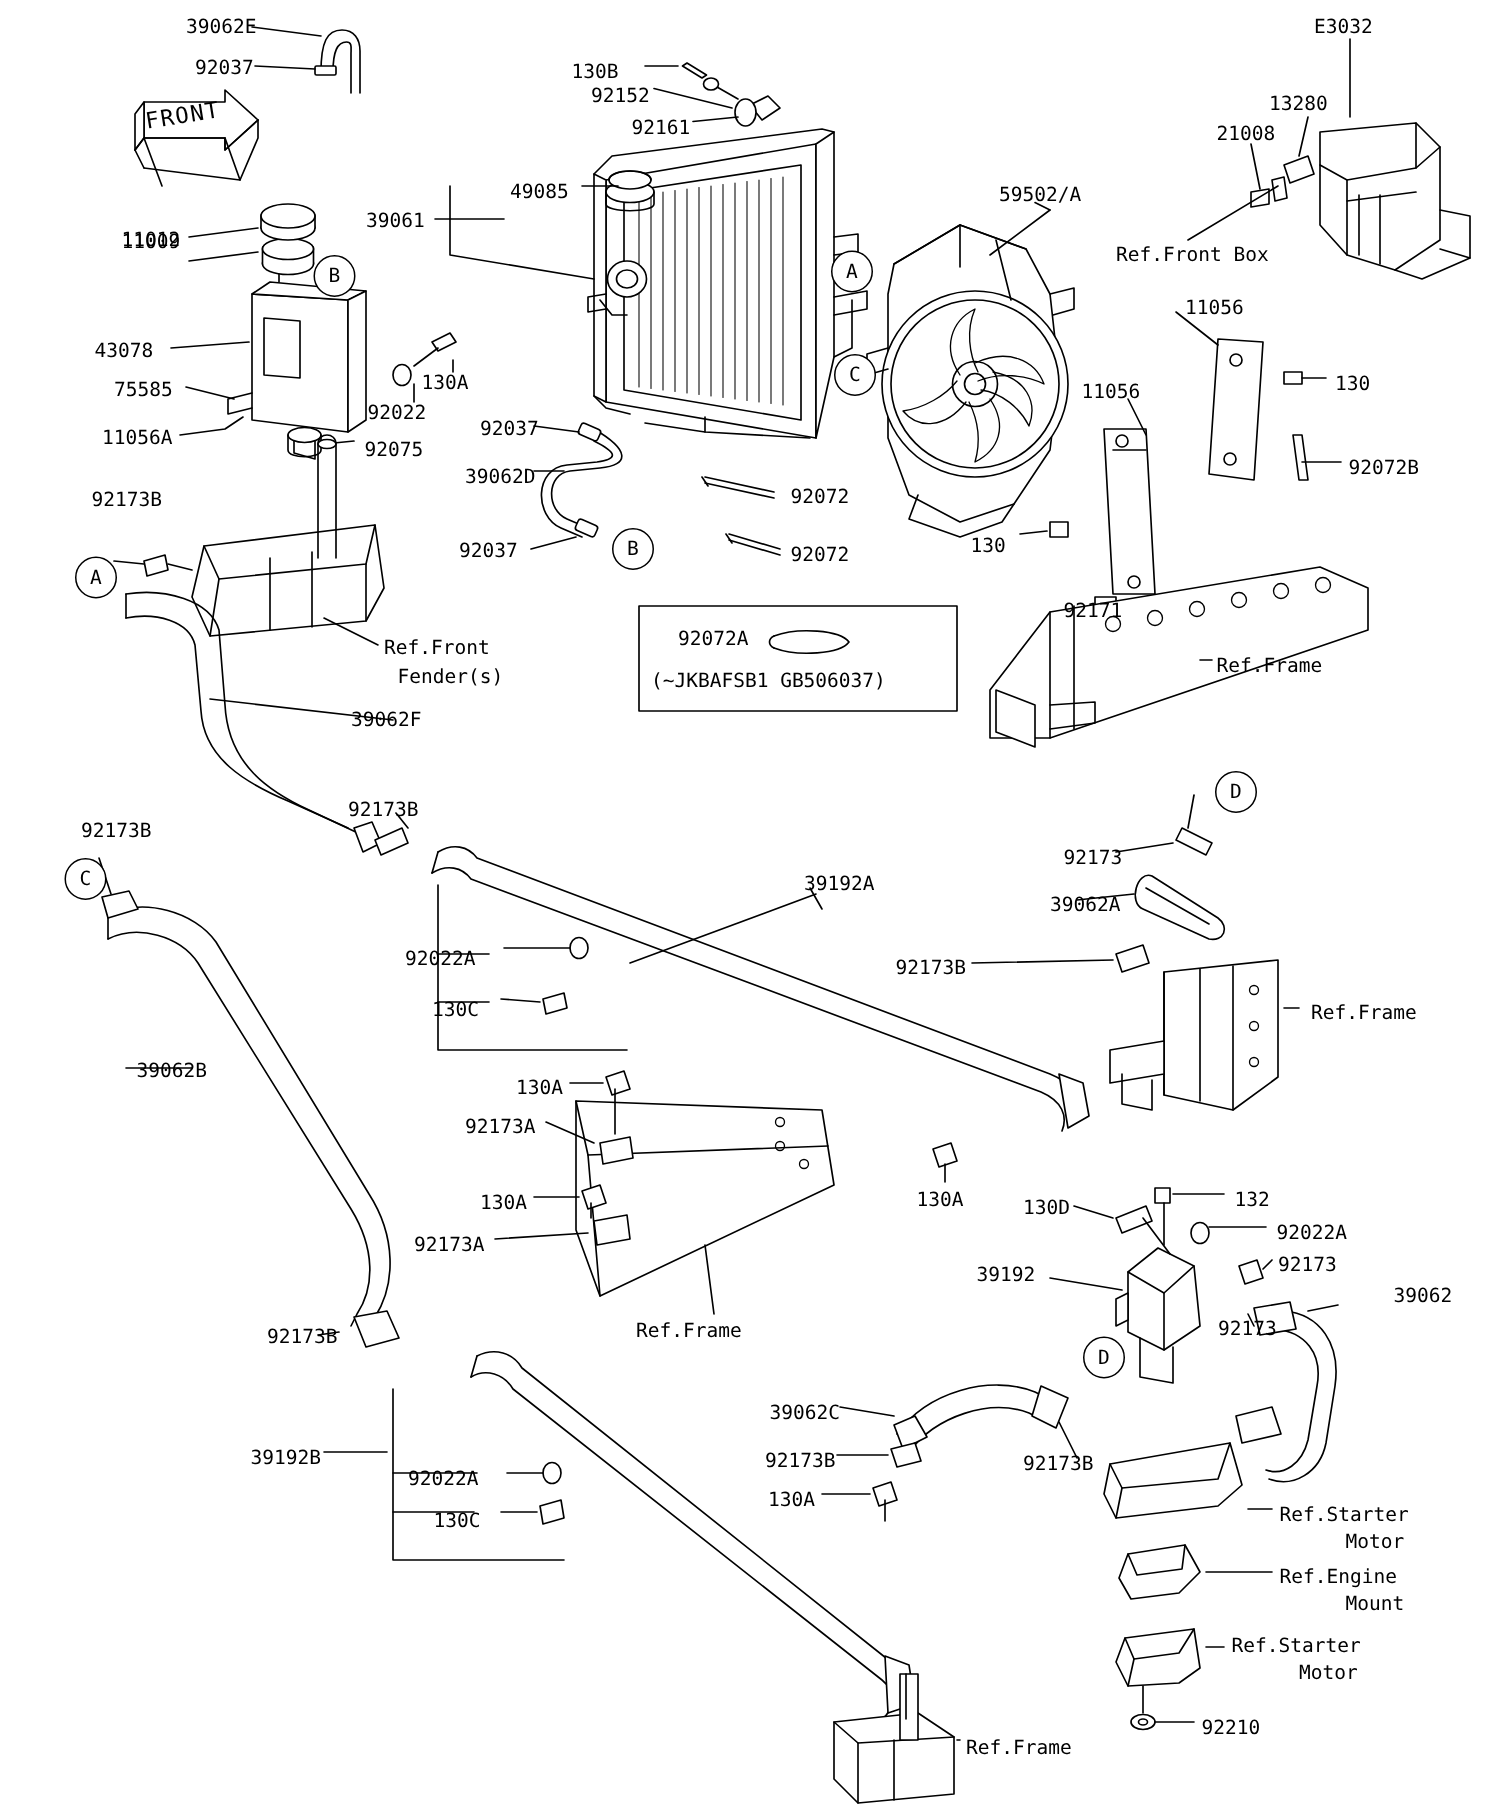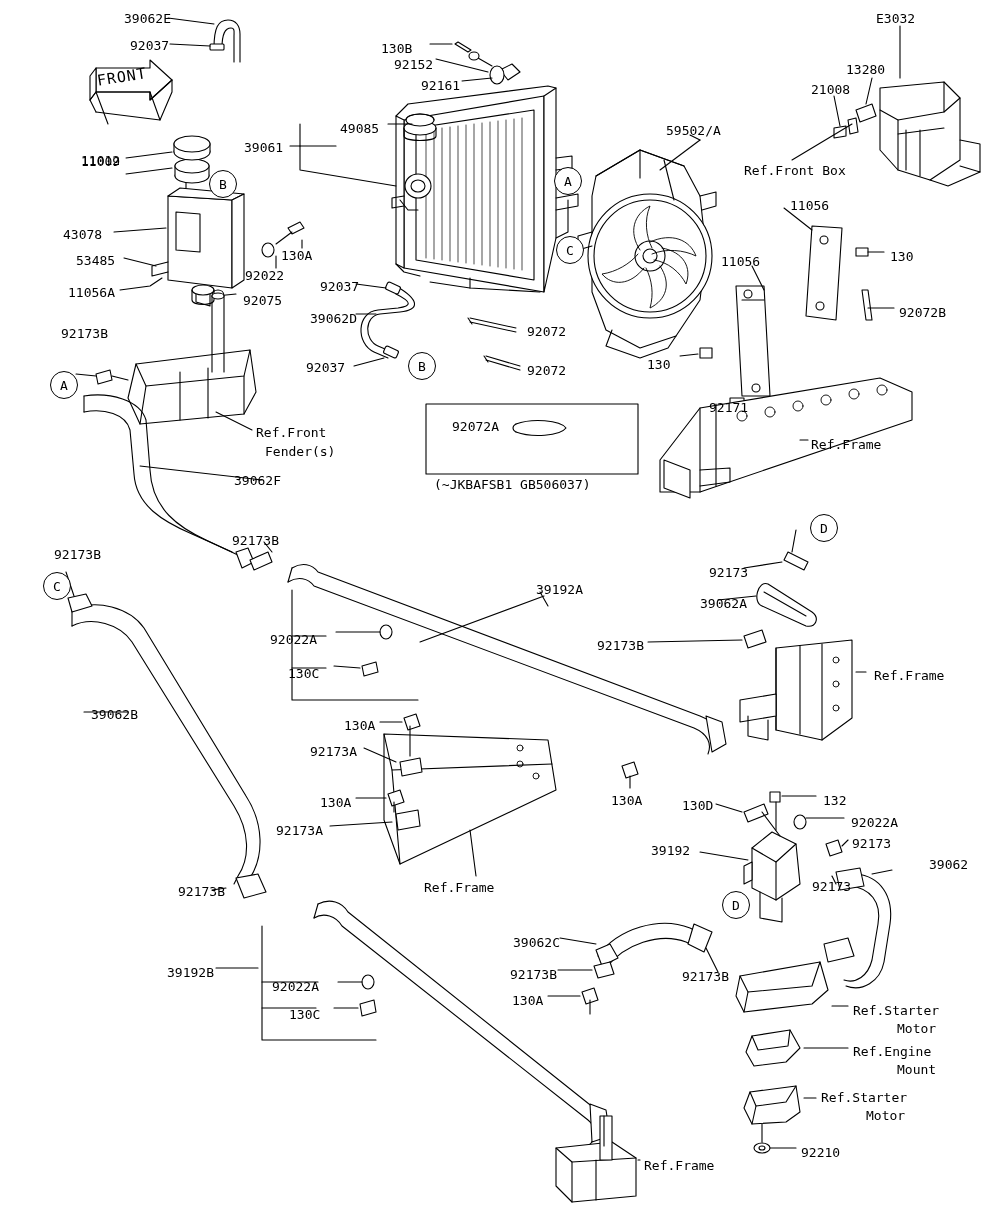--- a/index.html
+++ b/index.html
@@ -422,42 +422,42 @@
     <div class="lbl" style="left: 876px; top: 11px;">E3032</div>
     <div class="lbl" style="left: 846px; top: 62px;">13280</div>
     <div class="lbl" style="left: 811px; top: 82px;">21008</div>
     <div class="lbl" style="left: 340px; top: 121px;">49085</div>
     <div class="lbl" style="left: 244px; top: 140px;">39061</div>
     <div class="lbl" style="left: 666px; top: 123px;">59502/A</div>
     <div class="lbl" style="left: 744px; top: 163px;">Ref.Front Box</div>
     <div class="lbl" style="left: 81px; top: 153px;">11012</div>
     <div class="lbl" style="left: 81px; top: 154px;">11009</div>
     <div class="lbl" style="left: 63px; top: 227px;">43078</div>
-    <div class="lbl" style="left: 76px; top: 253px;">53485</div>
+    <div class="lbl" style="left: 76px; top: 253px;">75585</div>
     <div class="lbl" style="left: 68px; top: 285px;">11056A</div>
     <div class="lbl" style="left: 245px; top: 268px;">92022</div>
     <div class="lbl" style="left: 281px; top: 248px;">130A</div>
     <div class="lbl" style="left: 243px; top: 293px;">92075</div>
     <div class="lbl" style="left: 320px; top: 279px;">92037</div>
     <div class="lbl" style="left: 310px; top: 311px;">39062D</div>
     <div class="lbl" style="left: 306px; top: 360px;">92037</div>
     <div class="lbl" style="left: 527px; top: 324px;">92072</div>
     <div class="lbl" style="left: 527px; top: 363px;">92072</div>
     <div class="lbl" style="left: 790px; top: 198px;">11056</div>
     <div class="lbl" style="left: 890px; top: 249px;">130</div>
     <div class="lbl" style="left: 721px; top: 254px;">11056</div>
     <div class="lbl" style="left: 899px; top: 305px;">92072B</div>
     <div class="lbl" style="left: 647px; top: 357px;">130</div>
     <div class="lbl" style="left: 709px; top: 400px;">92171</div>
     <div class="lbl" style="left: 811px; top: 437px;">Ref.Frame</div>
     <div class="lbl" style="left: 61px; top: 326px;">92173B</div>
     <div class="lbl" style="left: 256px; top: 425px;">Ref.Front</div>
     <div class="lbl" style="left: 265px; top: 444px;">Fender(s)</div>
     <div class="lbl" style="left: 452px; top: 419px;">92072A</div>
-    <div class="lbl" style="left: 434px; top: 477px;">(~JKBAFSB1 GB506037)</div>
+    <div class="lbl" style="left: 434px; top: 447px;">(~JKBAFSB1 GB506037)</div>
     <div class="lbl" style="left: 234px; top: 473px;">39062F</div>
     <div class="lbl" style="left: 232px; top: 533px;">92173B</div>
     <div class="lbl" style="left: 54px; top: 547px;">92173B</div>
     <div class="lbl" style="left: 508px; top: 582px; margin-left: 28px;">39192A</div>
     <div class="lbl" style="left: 709px; top: 565px;">92173</div>
     <div class="lbl" style="left: 680px; top: 596px; margin-left: 20px;">39062A</div>
     <div class="lbl" style="left: 597px; top: 638px;">92173B</div>
     <div class="lbl" style="left: 874px; top: 668px;">Ref.Frame</div>
     <div class="lbl" style="left: 270px; top: 632px;">92022A</div>
     <div class="lbl" style="left: 288px; top: 666px;">130C</div>

